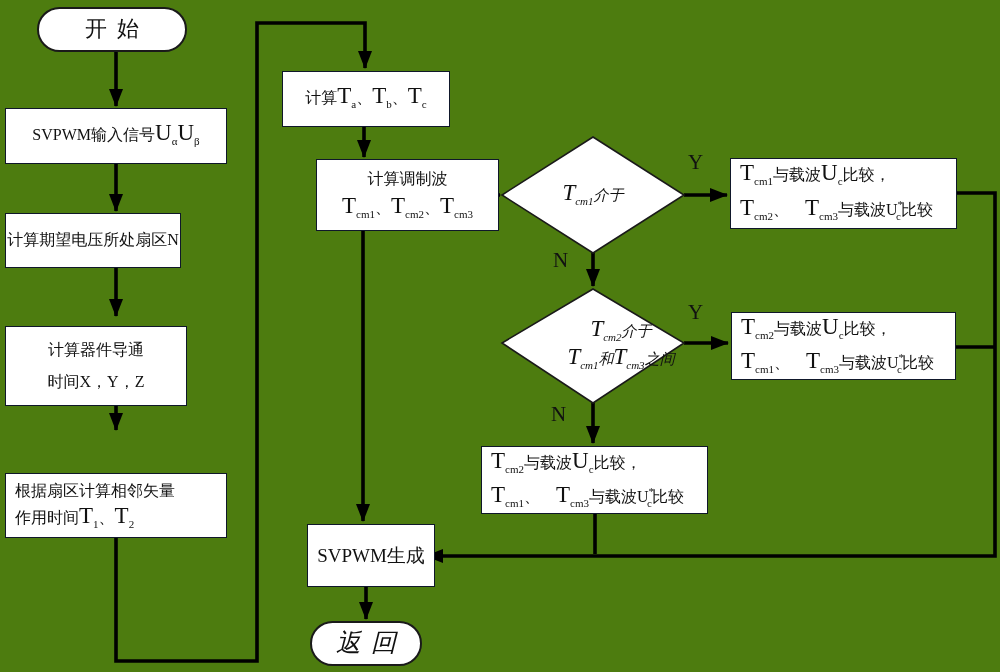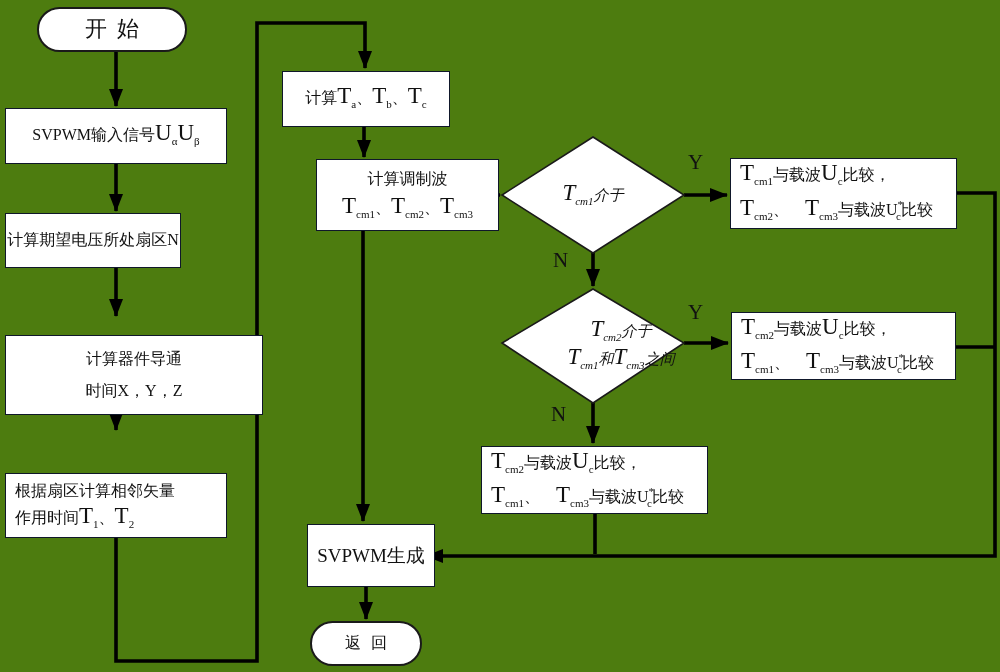--- a/index.html
+++ b/index.html
@@ -65,33 +65,33 @@
     <g fill="#fff" stroke="#1a1a1a" stroke-width="1.6">
       <polygon points="593,137 684,195 593,253 502,195"></polygon>
       <polygon points="593,289 684,343 593,403 502,343"></polygon>
     </g>
   </svg>
 
   <div class="node ellipse" style="left:37px;top:7px;width:150px;height:45px;">
     <span class="rich">开始</span>
   </div>
 
-  <div class="node ellipse" style="left:310px;top:621px;width:112px;height:45px;font-size:16px;">
+  <div class="node ellipse" style="left:310px;top:621px;width:112px;height:45px;font-size:25px;font-style:italic;">
     <span class="rich">返回</span>
   </div>
 
   <div class="node" style="left:5px;top:108px;width:222px;height:56px;">
     <div class="rich"><span>SVPWM输入信号</span><span class="seg-v">U</span><span class="seg-sb">α</span><span class="seg-v">U</span><span class="seg-sb">β</span></div>
   </div>
 
   <div class="node" style="left:5px;top:213px;width:176px;height:55px;">
     <div class="rich"><span>计算期望电压所处扇区N</span></div>
   </div>
 
-  <div class="node" style="left:5px;top:335px;width:258px;height:80px;line-height:2;align-items:center;">
+  <div class="node" style="left:5px;top:326px;width:182px;height:80px;line-height:2;align-items:center;">
     <div class="rich"><span>计算器件导通</span></div>
     <div class="rich"><span>时间X，Y，Z</span></div>
   </div>
 
   <div class="node leftalign" style="left:5px;top:433px;width:222px;height:65px;line-height:1.7;margin-top:40px;">
     <div class="rich"><span>根据扇区计算相邻矢量</span></div>
     <div class="rich"><span>作用时间</span><span class="seg-v">T</span><span class="seg-sb">1</span><span>、</span><span class="seg-v">T</span><span class="seg-sb">2</span></div>
   </div>
 
   <div class="node" style="left:282px;top:71px;width:168px;height:56px;">

